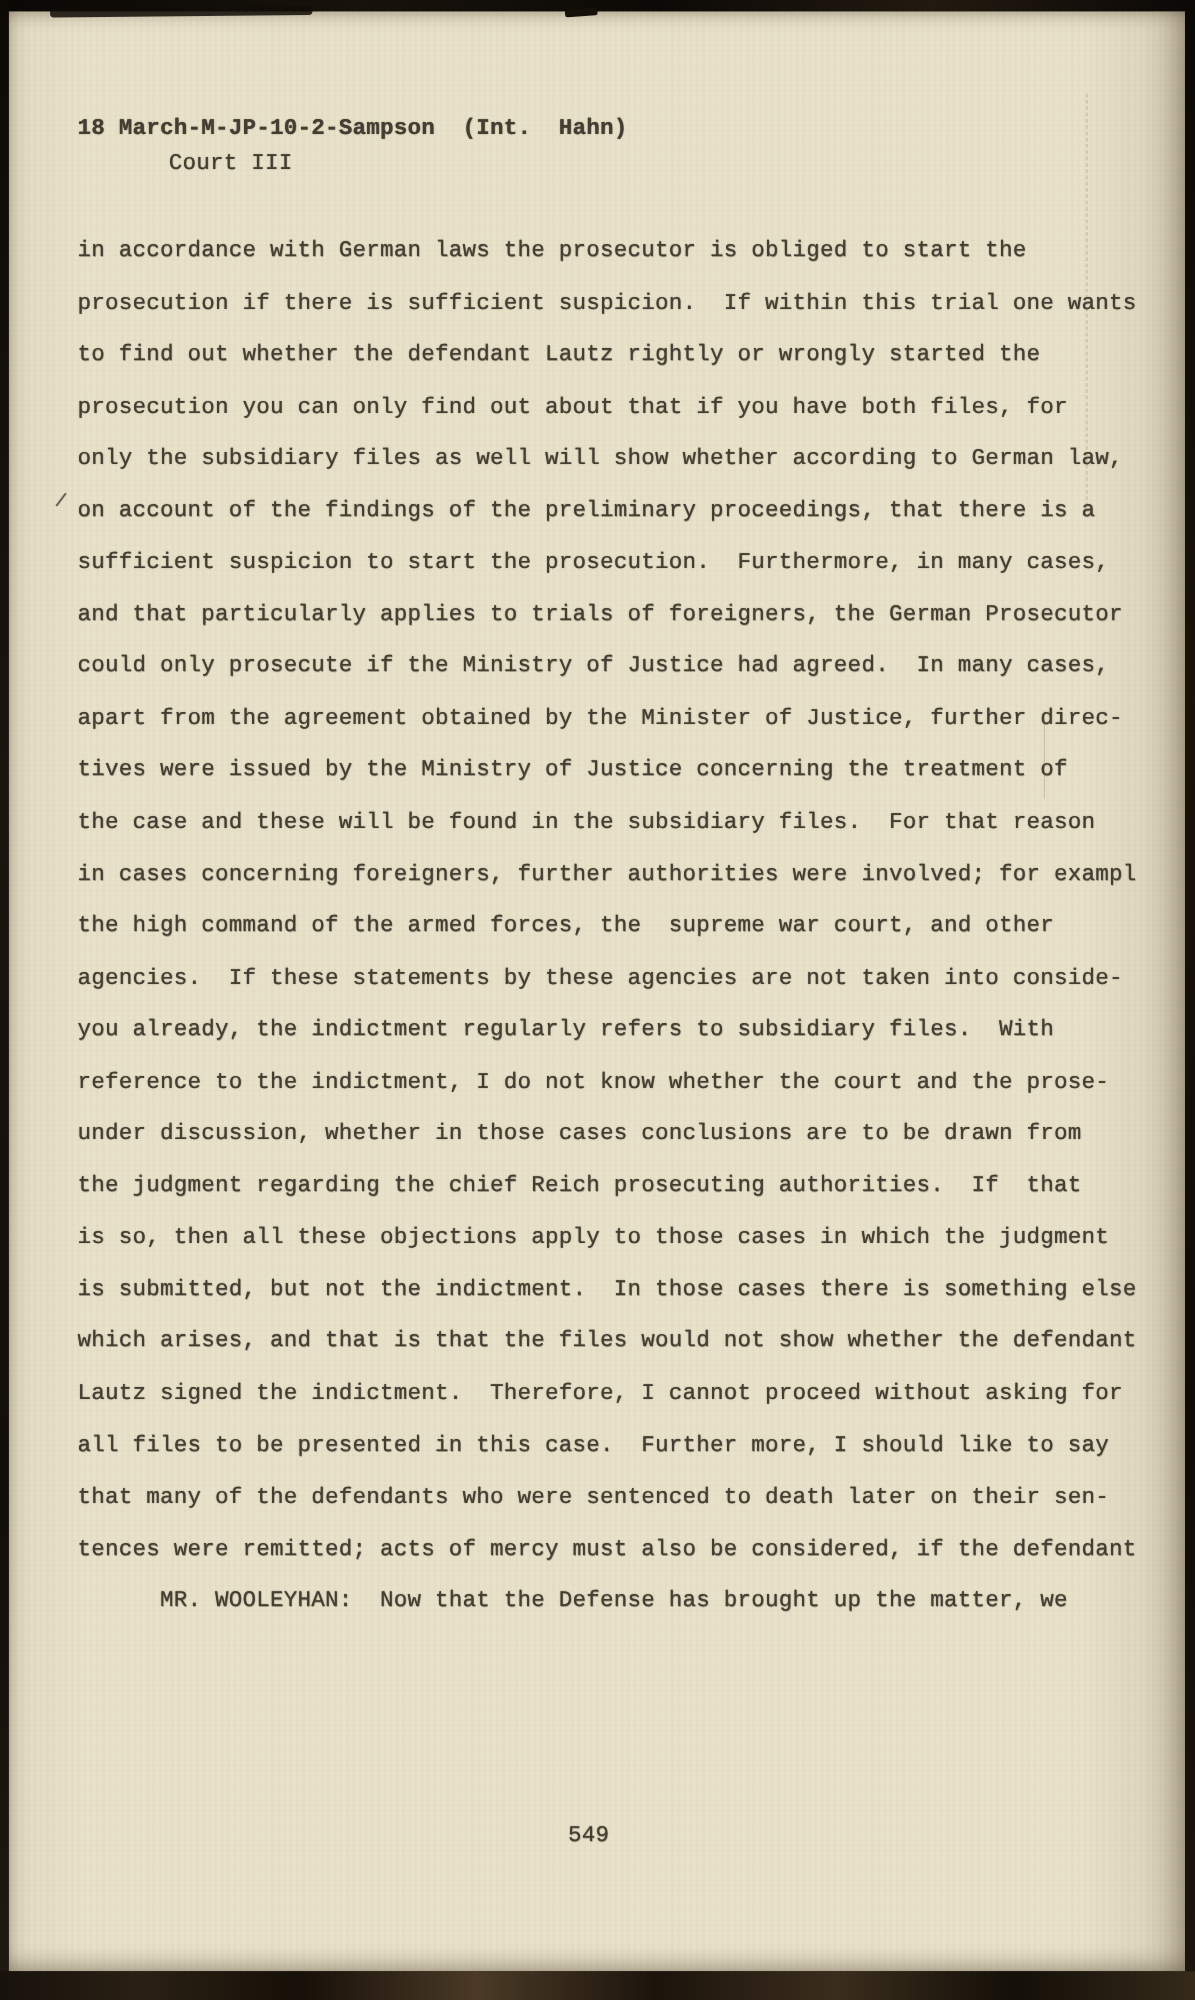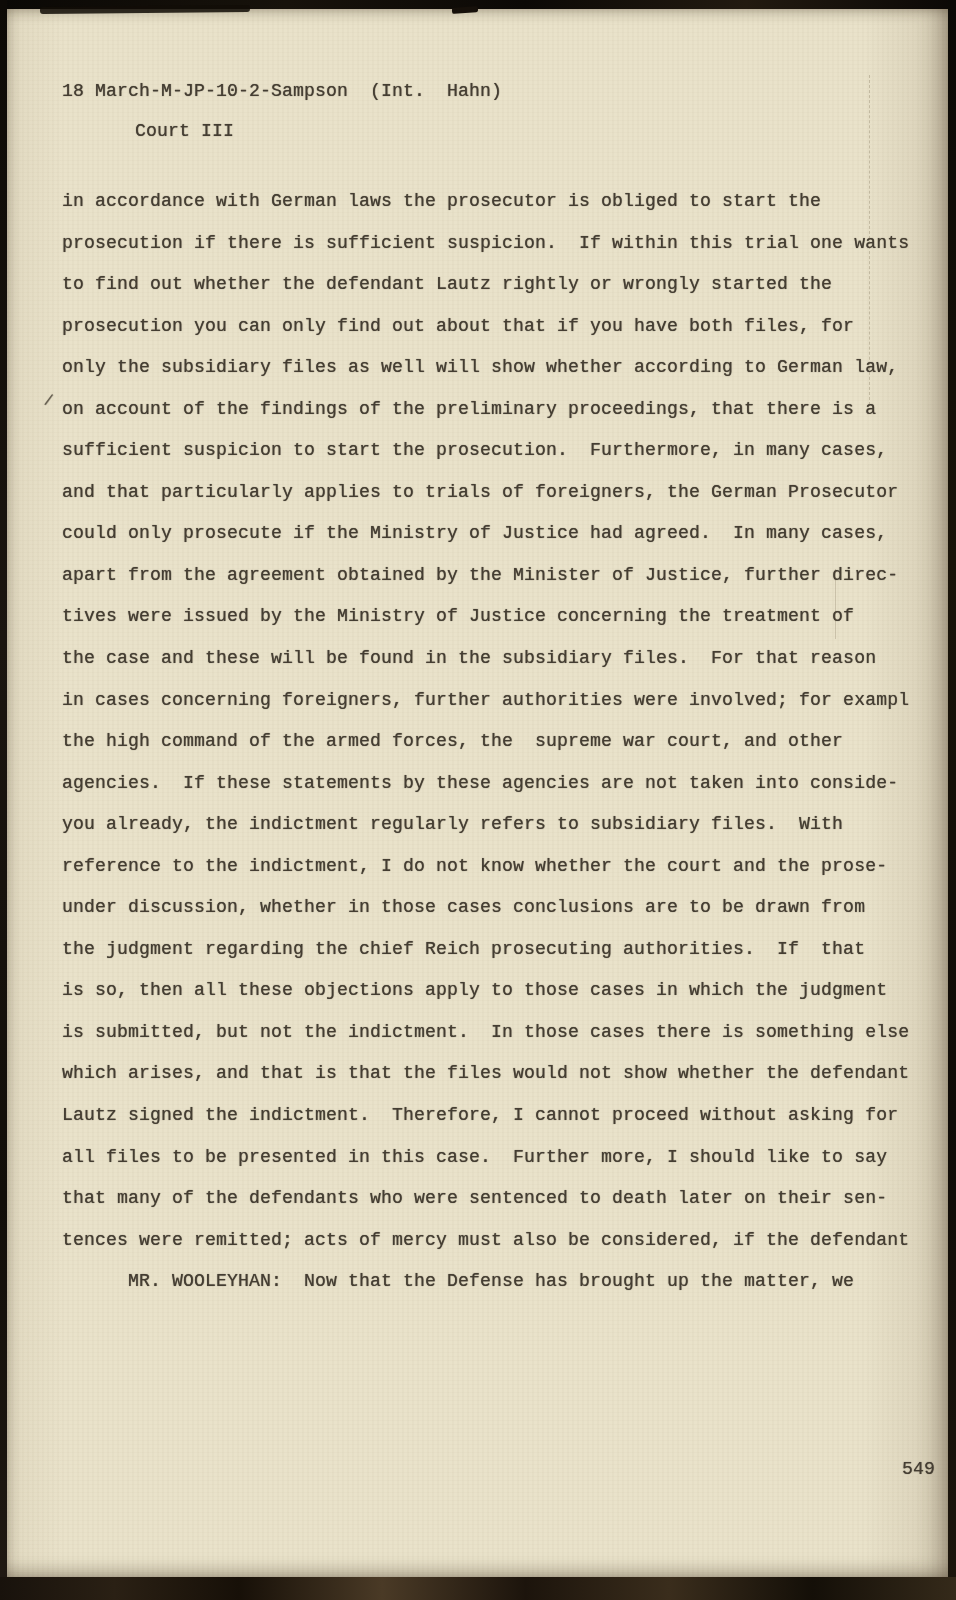--- a/index.html
+++ b/index.html
@@ -61,25 +61,25 @@
     background: #16100a; border-radius: 2px; transform: rotate(-4deg);
   }
   
   .ink {
     color: #443d32;
     text-shadow: 0 0 1px rgba(68,61,50,0.75), 0.4px 0.4px 0.5px rgba(68,61,50,0.35);
     font-size: 18px;
     white-space: pre;
     letter-spacing: 0.2px;
   }
-  .docket   { position: absolute; left: 55px; top: 72px;  }
+  .docket   { position: absolute; left: 55px; top: 84px; font-weight: bold;  }
   .court    { position: absolute; left: 128px; top: 112px; }
   .body-col { position: absolute; left: 55px; top: 172px; width: 870px; }
   .body-col .line { line-height: 41.55px; height: 41.55px; }
-  .pagenum  { position: absolute; left: 0; right: 14px; top: 1450px; text-align: right; }
+  .pagenum  { position: absolute; left: 0; right: 14px; top: 1450px; text-align: center; }
   .margin-slash {
     position: absolute; left: 37px; top: 384px;
     font-size: 15px; transform: rotate(8deg); opacity: 0.8;
   }
   .crease-1 {
     position: absolute; left: 862px; top: 66px; height: 330px; width: 0;
     border-left: 1px dashed rgba(110,96,70,0.30);
   }
   .crease-2 {
     position: absolute; left: 828px; top: 560px; height: 70px; width: 0;

